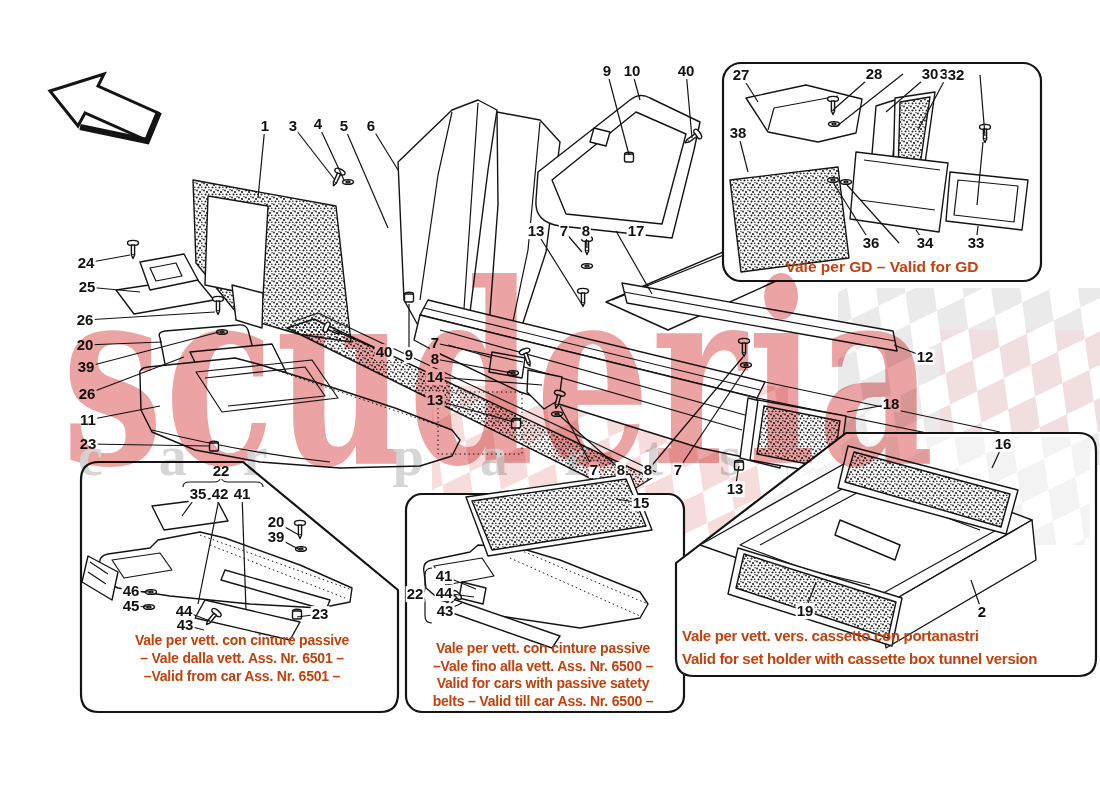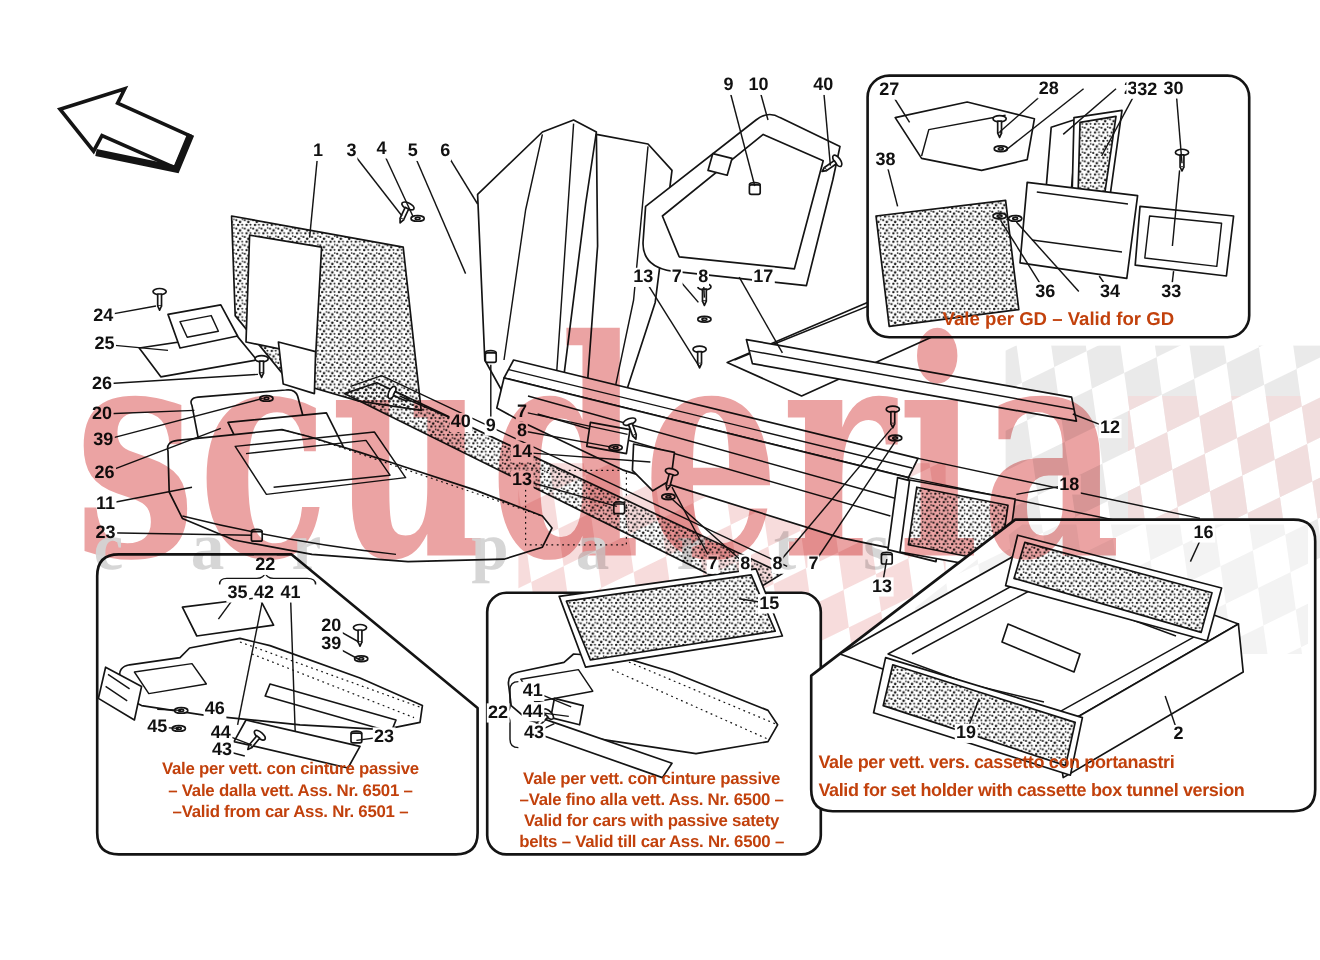--- a/index.html
+++ b/index.html
@@ -317,21 +317,21 @@
     <div class="co" style="left: 293px; top: 126px;">3</div>
     <div class="co" style="left: 318px; top: 124px;">4</div>
     <div class="co" style="left: 344px; top: 126px;">5</div>
     <div class="co" style="left: 371px; top: 126px;">6</div>
     <div class="co" style="left: 607px; top: 71px;">9</div>
     <div class="co" style="left: 632px; top: 71px;">10</div>
     <div class="co" style="left: 686px; top: 71px;">40</div>
     <div class="co" style="left: 741px; top: 75px;">27</div>
     <div class="co" style="left: 874px; top: 74px;">28</div>
     <div class="co" style="left: 903px; top: 74px; margin-left: 42px;">29</div>
-    <div class="co" style="left: 930px; top: 74px; margin-left: 48px;">30</div>
+    <div class="co" style="left: 930px; top: 74px;">30</div>
     <div class="co" style="left: 948px; top: 74px;">31</div>
     <div class="co" style="left: 956px; top: 75px;">32</div>
     <div class="co" style="left: 738px; top: 133px;">38</div>
     <div class="co" style="left: 871px; top: 243px;">36</div>
     <div class="co" style="left: 925px; top: 243px;">37</div>
     <div class="co" style="left: 925px; top: 243px;">34</div>
     <div class="co" style="left: 976px; top: 243px;">33</div>
     <div class="co" style="left: 86px; top: 263px;">24</div>
     <div class="co" style="left: 87px; top: 287px;">25</div>
     <div class="co" style="left: 85px; top: 320px;">26</div>
@@ -358,21 +358,21 @@
     <div class="co" style="left: 648px; top: 470px;">8</div>
     <div class="co" style="left: 678px; top: 470px;">7</div>
     <div class="co" style="left: 735px; top: 489px;">13</div>
     <div class="co" style="left: 641px; top: 503px;">15</div>
     <div class="co" style="left: 221px; top: 471px;">22</div>
     <div class="co" style="left: 198px; top: 494px;">35</div>
     <div class="co" style="left: 220px; top: 494px;">42</div>
     <div class="co" style="left: 242px; top: 494px;">41</div>
     <div class="co" style="left: 276px; top: 522px;">20</div>
     <div class="co" style="left: 276px; top: 537px;">39</div>
-    <div class="co" style="left: 131px; top: 591px; margin-left: 48px;">46</div>
+    <div class="co" style="left: 131px; top: 591px;">46</div>
     <div class="co" style="left: 131px; top: 606px;">45</div>
     <div class="co" style="left: 184px; top: 611px;">44</div>
     <div class="co" style="left: 185px; top: 625px;">43</div>
     <div class="co" style="left: 320px; top: 614px;">23</div>
     <div class="co" style="left: 444px; top: 576px;">41</div>
     <div class="co" style="left: 415px; top: 594px;">22</div>
     <div class="co" style="left: 444px; top: 593px;">44</div>
     <div class="co" style="left: 445px; top: 611px;">43</div>
     <div class="co" style="left: 805px; top: 611px;">19</div>
     <div class="co" style="left: 982px; top: 612px;">2</div>

